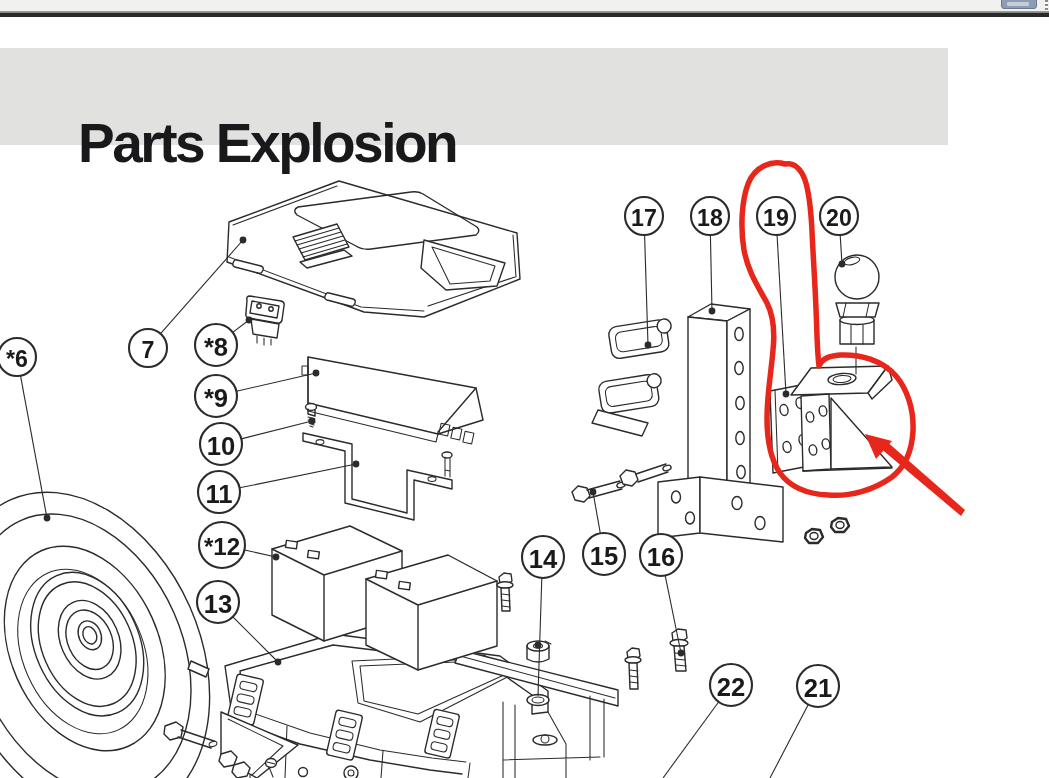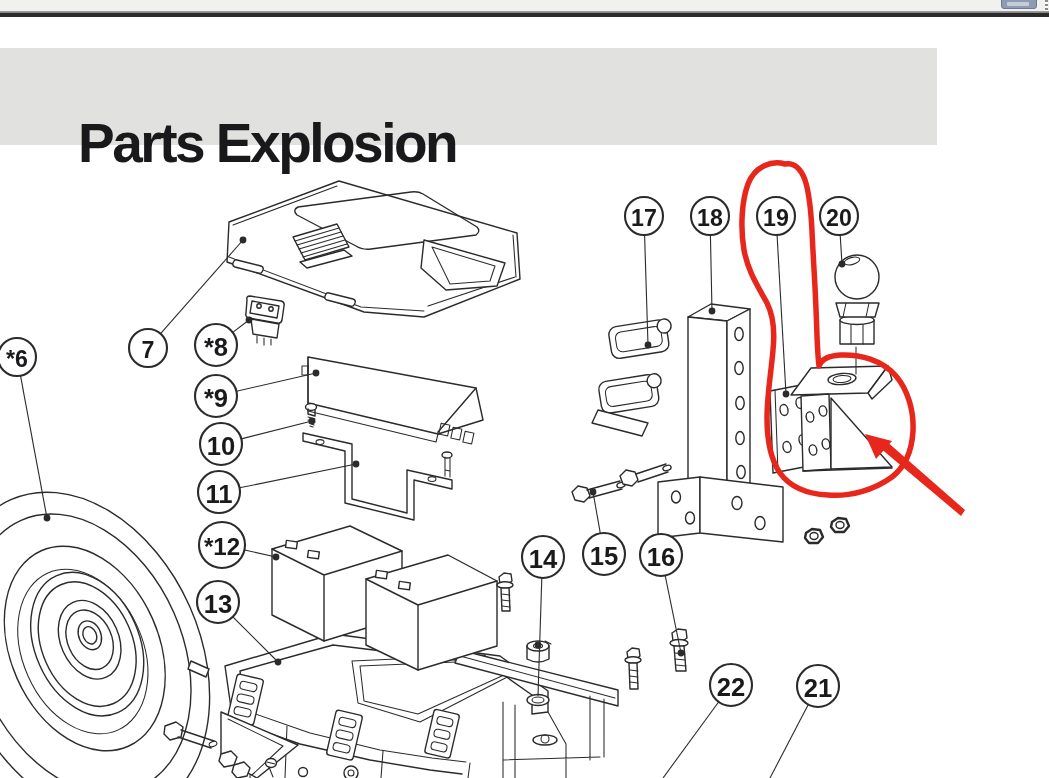--- a/index.html
+++ b/index.html
@@ -6,21 +6,21 @@
   body{width:1049px;height:778px;position:relative;overflow:hidden;
        font-family:"Liberation Sans",sans-serif;}
   .top-strip{position:absolute;left:0;top:0;width:1049px;height:11px;background:#f1f1f0;}
   .top-bar{position:absolute;left:0;top:11px;width:1049px;height:6px;
            background:linear-gradient(#9a9a9a 0 22%,#2a2a2a 40% 100%);}
   .edge-dots{position:absolute;right:1px;top:0;width:3px;height:14px;
              background:repeating-linear-gradient(#8a8a8a 0 2px,#ffffff 2px 4px);}
   .icon-frag{position:absolute;top:-7px;right:12px;width:34px;height:14px;
              background:#8e9cb3;border-radius:3px;border:1px solid #6c7a92;}
   .icon-frag .inner{position:absolute;left:5px;top:8px;width:22px;height:4px;background:#c6cdd9;border-radius:1px;}
-  .title-band{position:absolute;left:0;top:48px;width:937px;height:97px;background:#e1e1e0;}
+  .title-band{position:absolute;left:0;top:48px;width:937px;height:97px;background:#e1e1e0;padding-left:11px;}
   .page-title{position:absolute;left:78px;top:63px;font-size:55px;font-weight:bold;
               letter-spacing:-2.5px;color:#19191b;}
   svg.art{position:absolute;left:0;top:0;}
   .ln{stroke:#2b2b2b;fill:none;stroke-width:1.4;stroke-linejoin:round;stroke-linecap:round;}
   .lnw{stroke:#2b2b2b;fill:#ffffff;stroke-width:1.4;stroke-linejoin:round;stroke-linecap:round;}
   .thin{stroke:#2b2b2b;fill:none;stroke-width:1.05;stroke-linejoin:round;stroke-linecap:round;}
   .bold{stroke:#2b2b2b;fill:#ffffff;stroke-width:2.4;stroke-linejoin:round;}
 </style>
 </head>
 <body>

